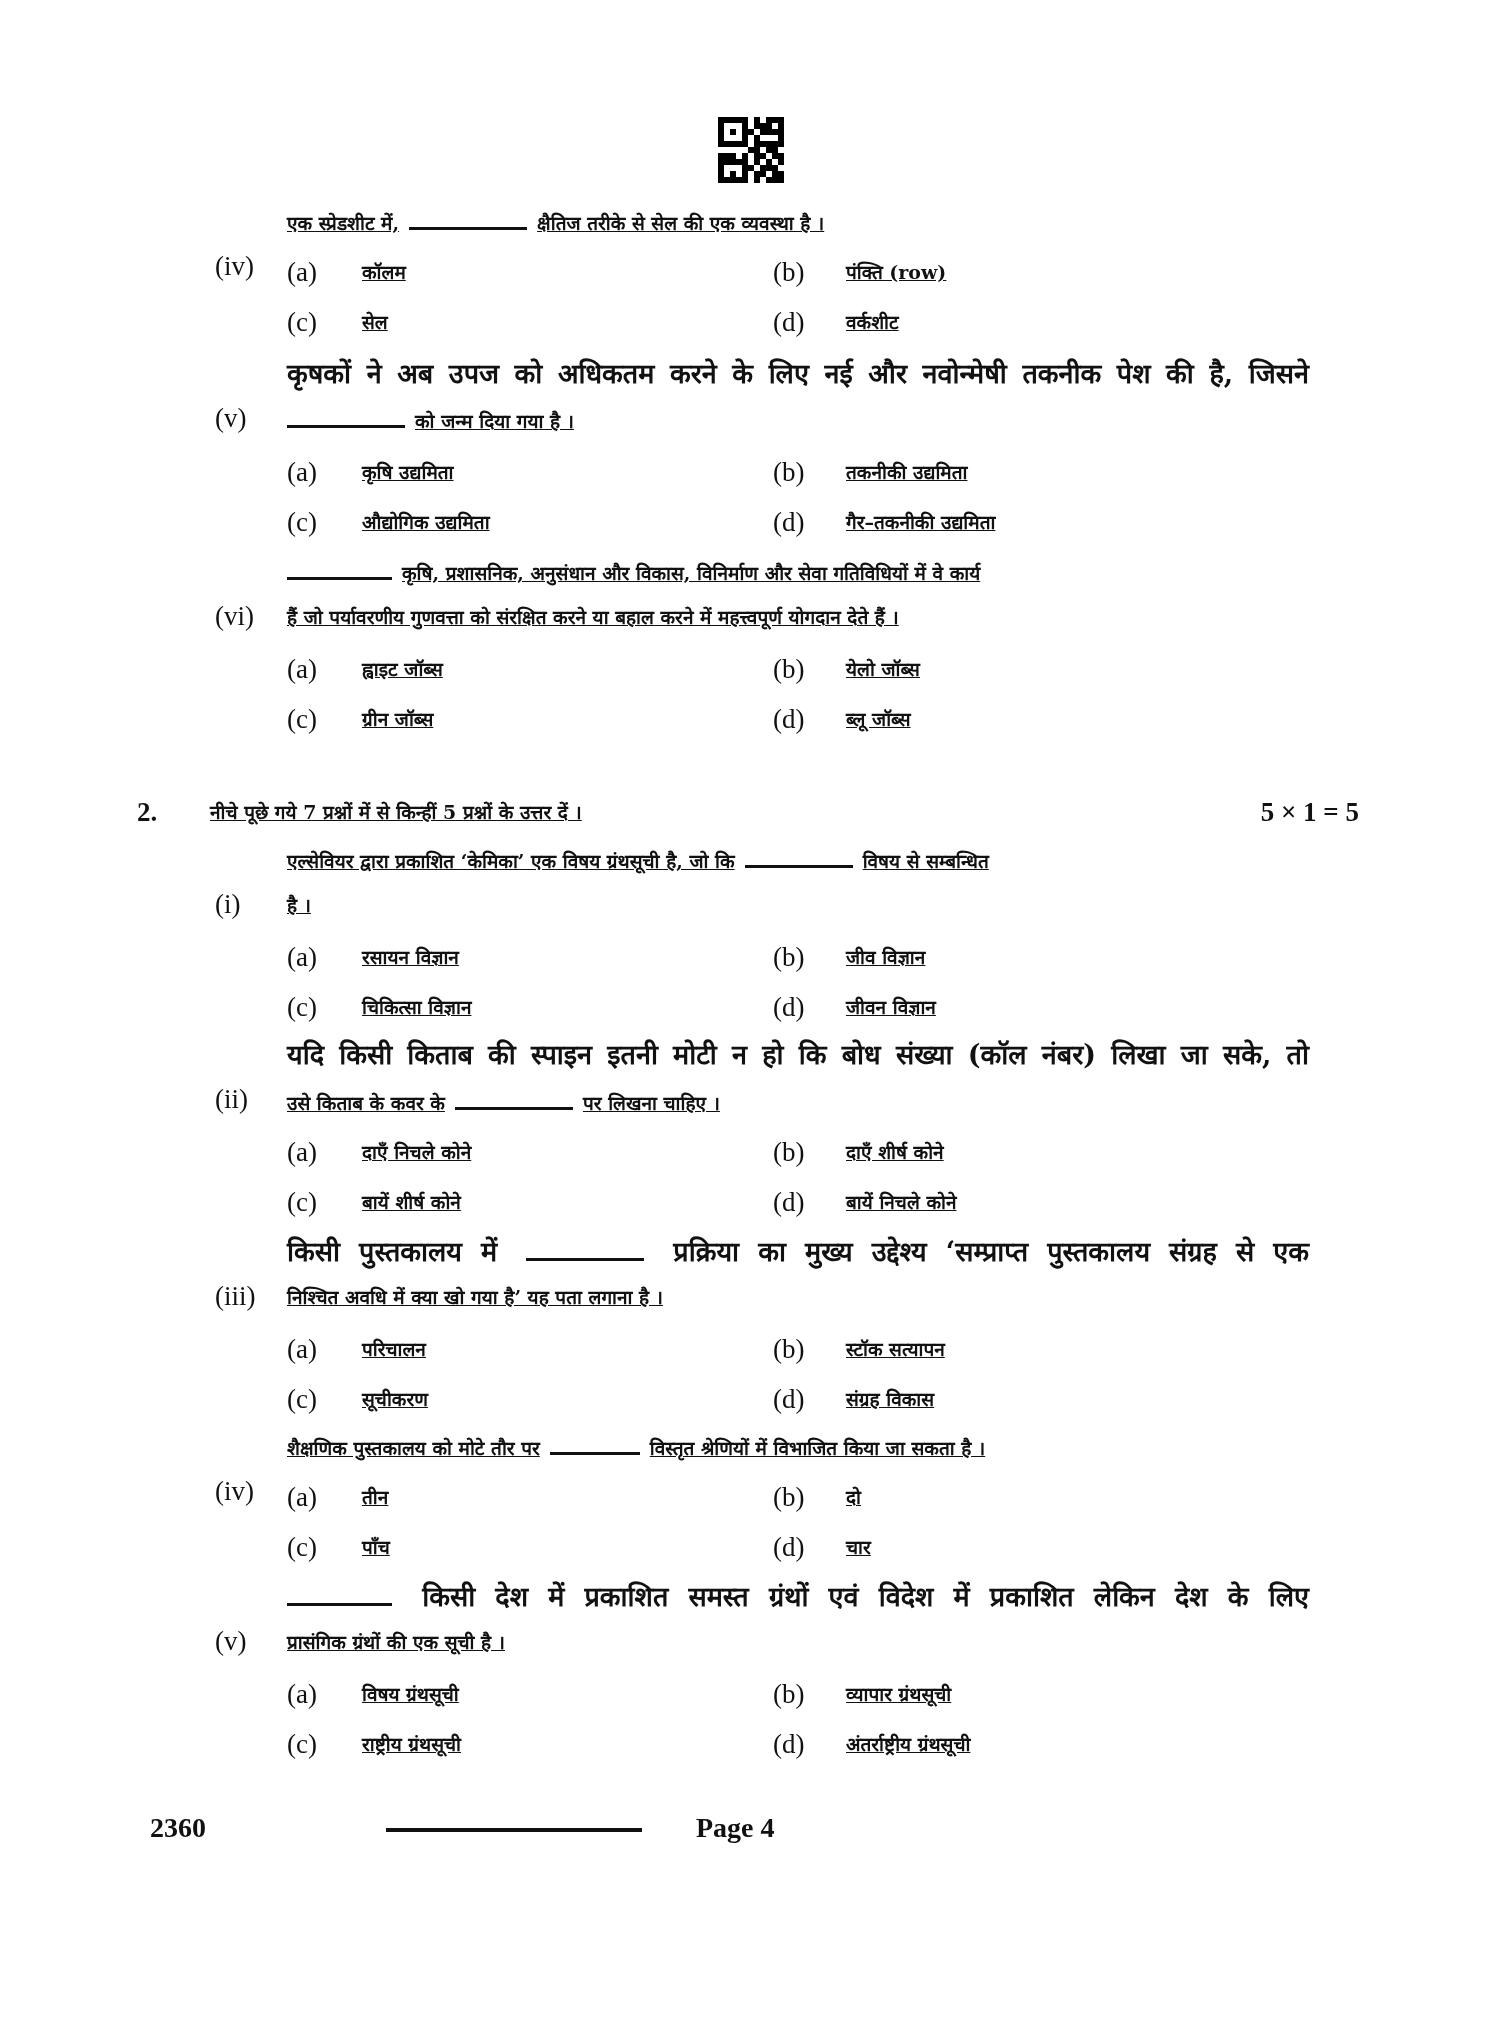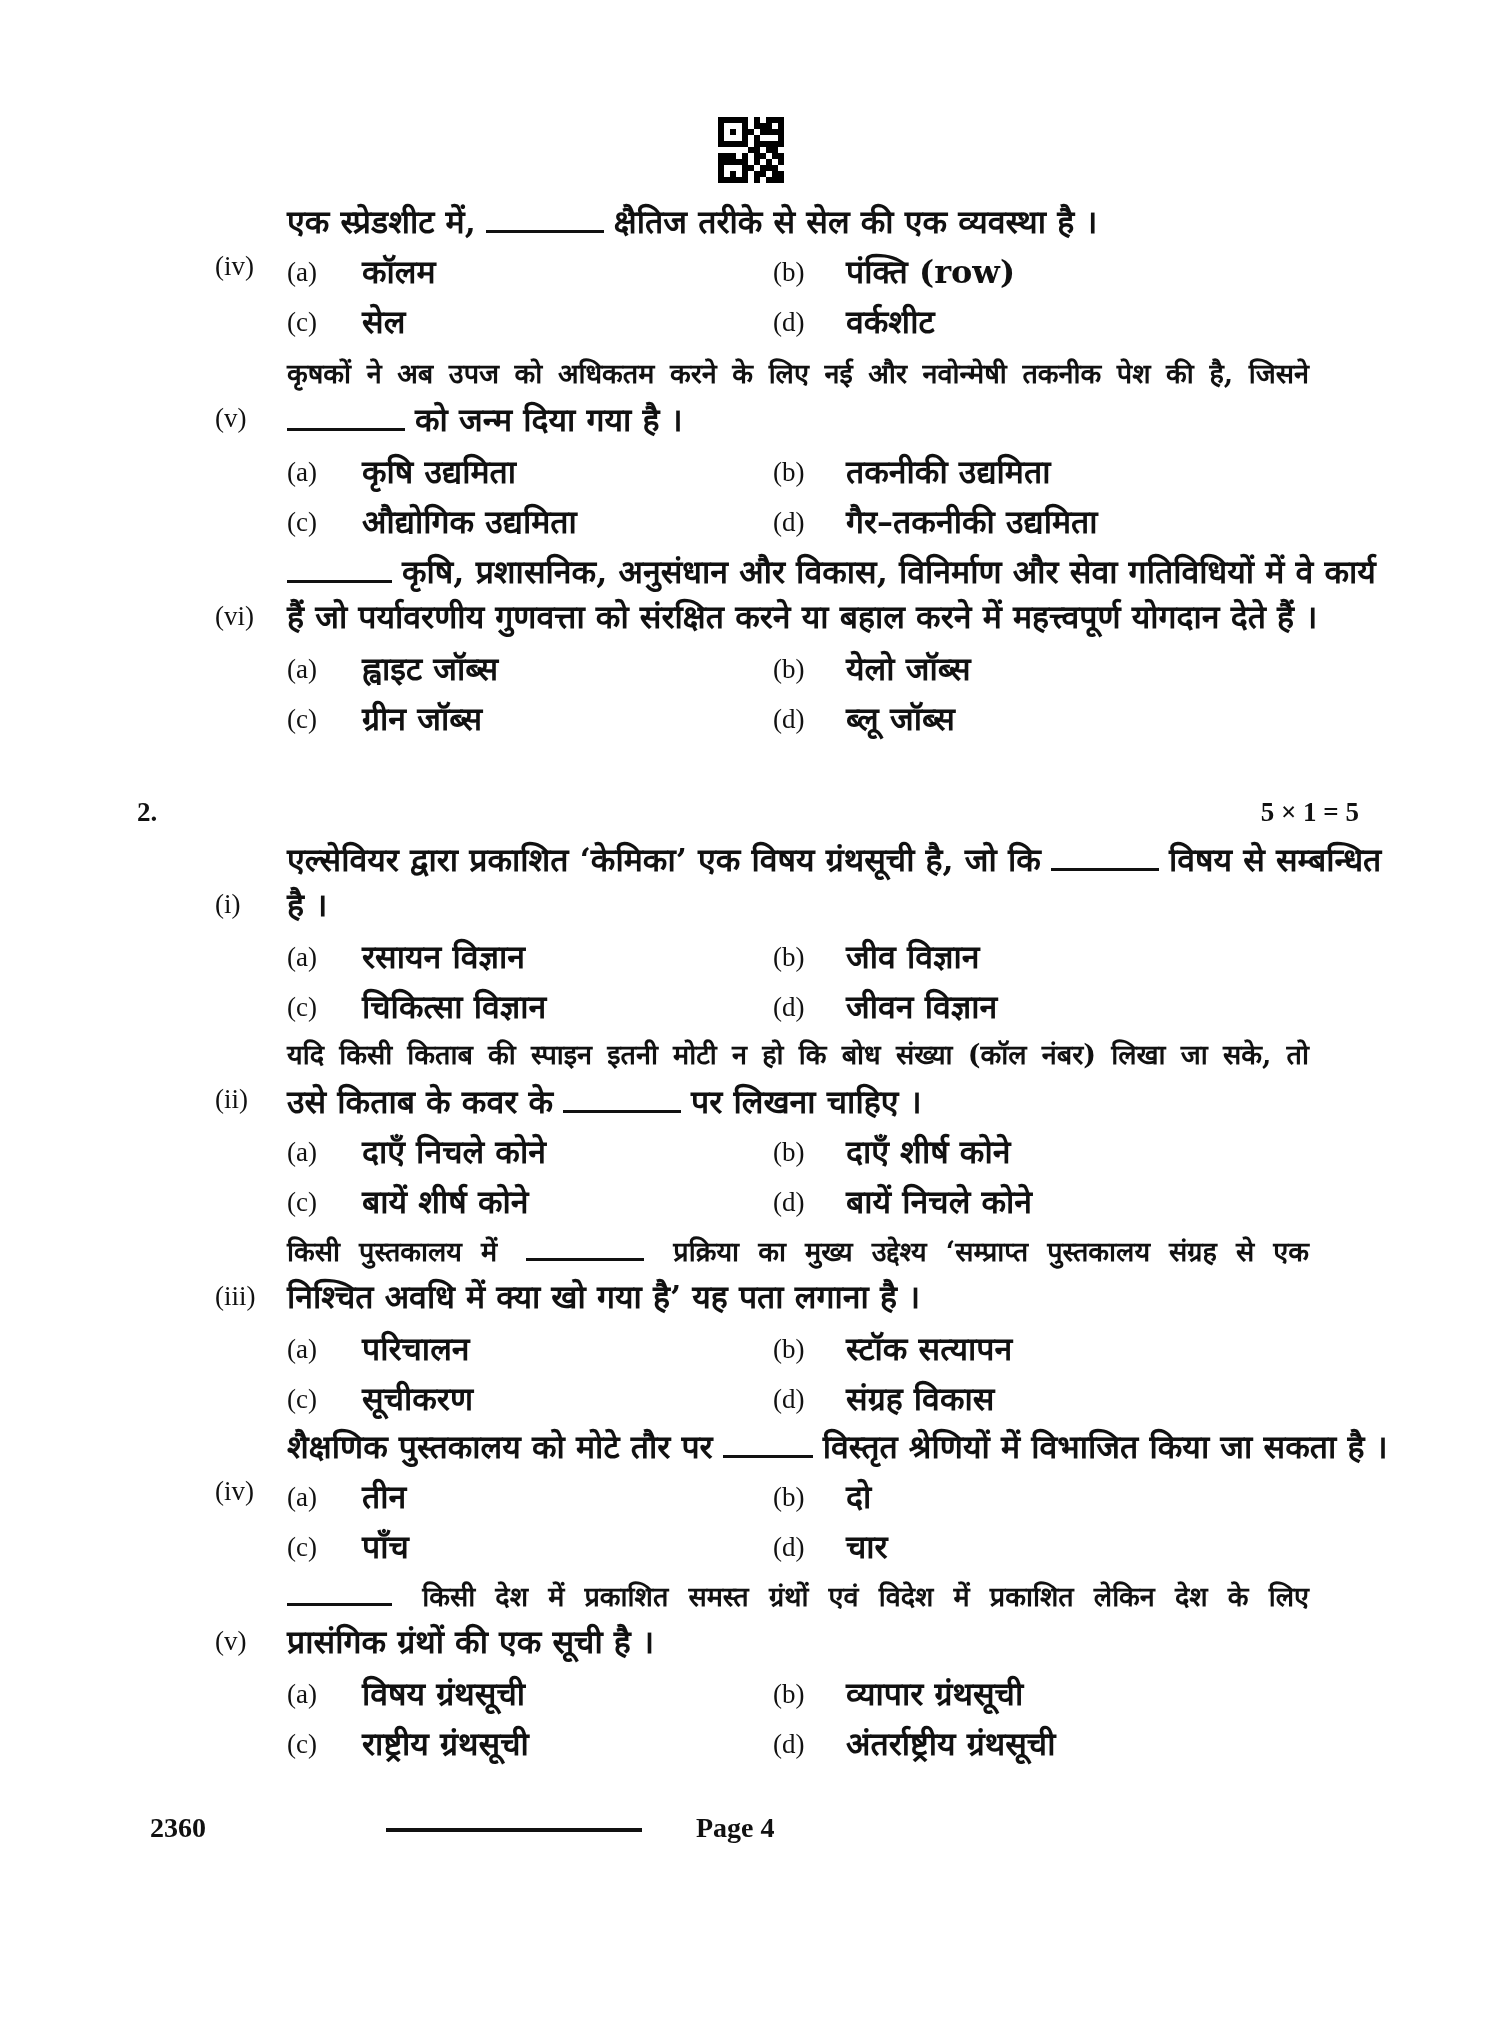--- a/index.html
+++ b/index.html
@@ -30,24 +30,25 @@
       height: 66px;
       display: grid;
       grid-template-columns: repeat(11, 6px);
       grid-template-rows: repeat(11, 6px);
     }
     .qr span { display: block; width: 6px; height: 6px; }
     .qr span.b { background: #000; }
 
     .line {
       position: absolute;
-      font-size: 32px;
+      font-size: 19px;
       font-weight: bold;
       line-height: 34px;
       white-space: nowrap;
+      text-decoration: underline;
     }
     .num {
       position: absolute;
       font-size: 27px;
       line-height: 34px;
       font-family: "Liberation Serif", "DejaVu Serif", serif;
     }
     .qnum { left: 215px; margin-top: 44px; }
     .qtext { left: 287px; }
     .cont { left: 287px; }
@@ -279,20 +280,21 @@
   <div class="num optlabel-l" style="top:652px">(a)</div>
   <div class="line opttext-l" style="top:652px">ह्वाइट जॉब्स</div>
   <div class="num optlabel-r" style="top:652px">(b)</div>
   <div class="line opttext-r" style="top:652px">येलो जॉब्स</div>
   <div class="num optlabel-l" style="top:702px">(c)</div>
   <div class="line opttext-l" style="top:702px">ग्रीन जॉब्स</div>
   <div class="num optlabel-r" style="top:702px">(d)</div>
   <div class="line opttext-r" style="top:702px">ब्लू जॉब्स</div>
 
   <div class="sec-num" style="top:795px">2.</div>
+  <div class="line" style="left:210px; top:795px">नीचे पूछे गये 7 प्रश्नों में से किन्हीं 5 प्रश्नों के उत्तर दें ।</div>
   <div class="marks" style="top:795px">5 × 1 = 5</div>
 
   <div class="num qnum" style="top:843px">(i)</div>
   <div class="line qtext" style="top:843px">
     <span>एल्सेवियर द्वारा प्रकाशित ‘केमिका’ एक विषय ग्रंथसूची है, जो कि</span><span class="blank" style="width:108px"></span><span>विषय से सम्बन्धित</span>
   </div>
   <div class="line cont" style="top:888px">है ।</div>
   <div class="num optlabel-l" style="top:940px">(a)</div>
   <div class="line opttext-l" style="top:940px">रसायन विज्ञान</div>
   <div class="num optlabel-r" style="top:940px">(b)</div>

